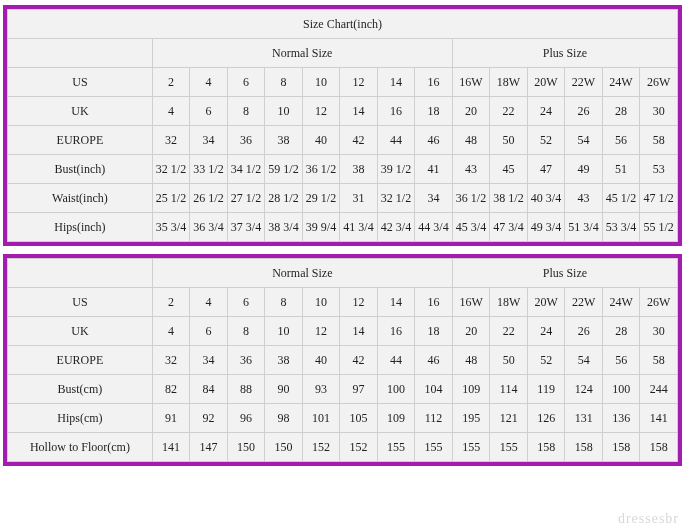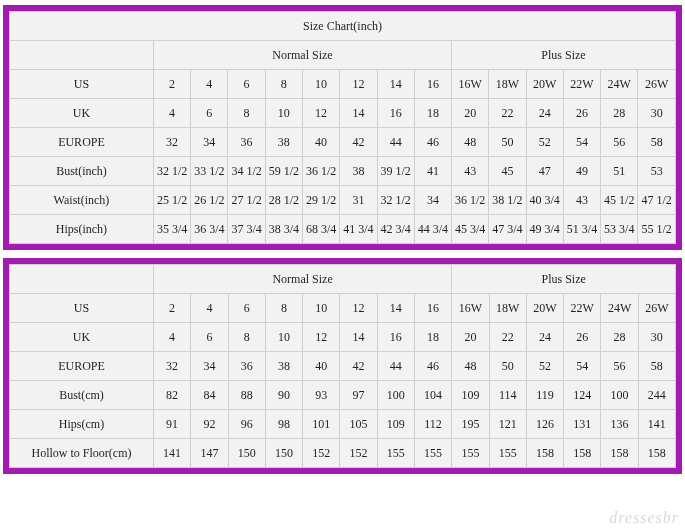--- a/index.html
+++ b/index.html
@@ -18,21 +18,21 @@
     width: 685px;
     height: 529px;
     position: relative;
     background: #ffffff;
     box-sizing: border-box;
     padding: 5px 3px;
   }
   .chart-block {
     width: 679px;
     margin: 0 auto 8px auto;
-    border: 6px solid #a21caf;
+    border: 4px solid #a21caf;
     background: #f2f2f2;
     box-sizing: border-box;
   }
   table.size-table {
     width: 100%;
     border-collapse: collapse;
     table-layout: fixed;
     background: #f2f2f2;
   }
   table.size-table td {
@@ -65,25 +65,24 @@
   td.blank-cell {
     background: #f2f2f2;
   }
   .col-label { width: 139px; }
   .col-val { width: 36px; }
   tr.data-row td { height: 22px; }
   .watermark {
     position: absolute;
     right: 6px;
     bottom: 2px;
-    font-size: 16px;
+    font-size: 14px;
     color: #d8d8d8;
     letter-spacing: 1px;
     font-family: "Liberation Serif", serif;
-    font-style: italic;
   }
 </style>
 </head>
 <body>
 
 <div class="page">
 
   <div class="chart-block">
     <table class="size-table">
       <colgroup>
@@ -197,21 +196,21 @@
           <td>43</td>
           <td>45 1/2</td>
           <td>47 1/2</td>
         </tr>
         <tr class="data-row">
           <td class="row-label">Hips(inch)</td>
           <td>35 3/4</td>
           <td>36 3/4</td>
           <td>37 3/4</td>
           <td>38 3/4</td>
-          <td>68 3/4</td>
+          <td>39 9/4</td>
           <td>41 3/4</td>
           <td>42 3/4</td>
           <td>44 3/4</td>
           <td>45 3/4</td>
           <td>47 3/4</td>
           <td>49 3/4</td>
           <td>51 3/4</td>
           <td>53 3/4</td>
           <td>55 1/2</td>
         </tr>

